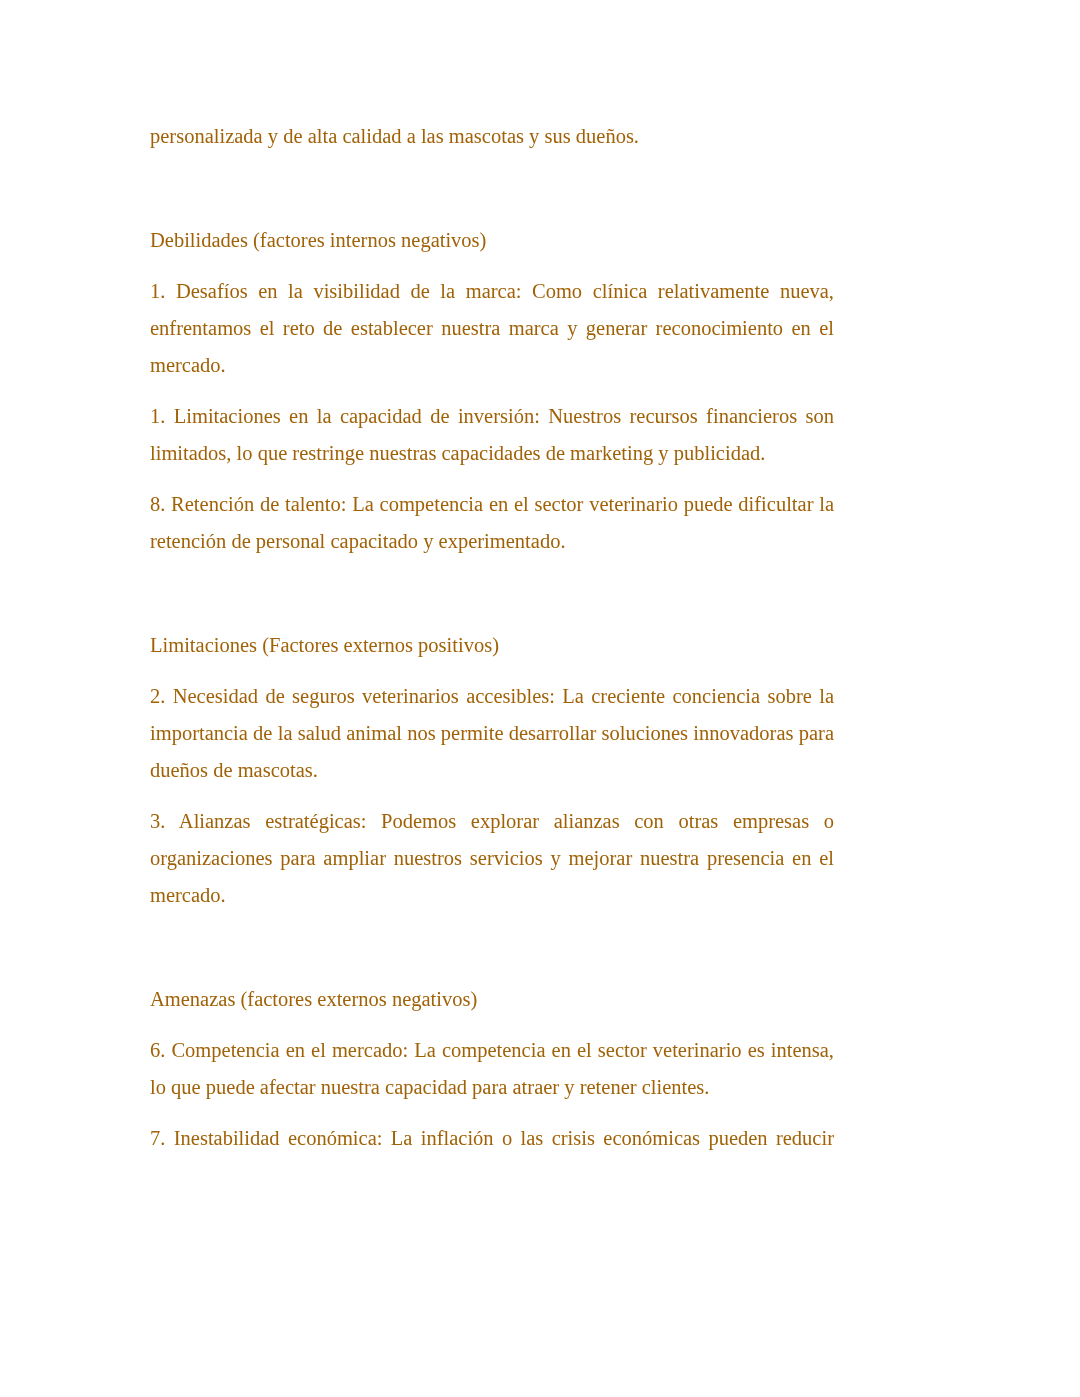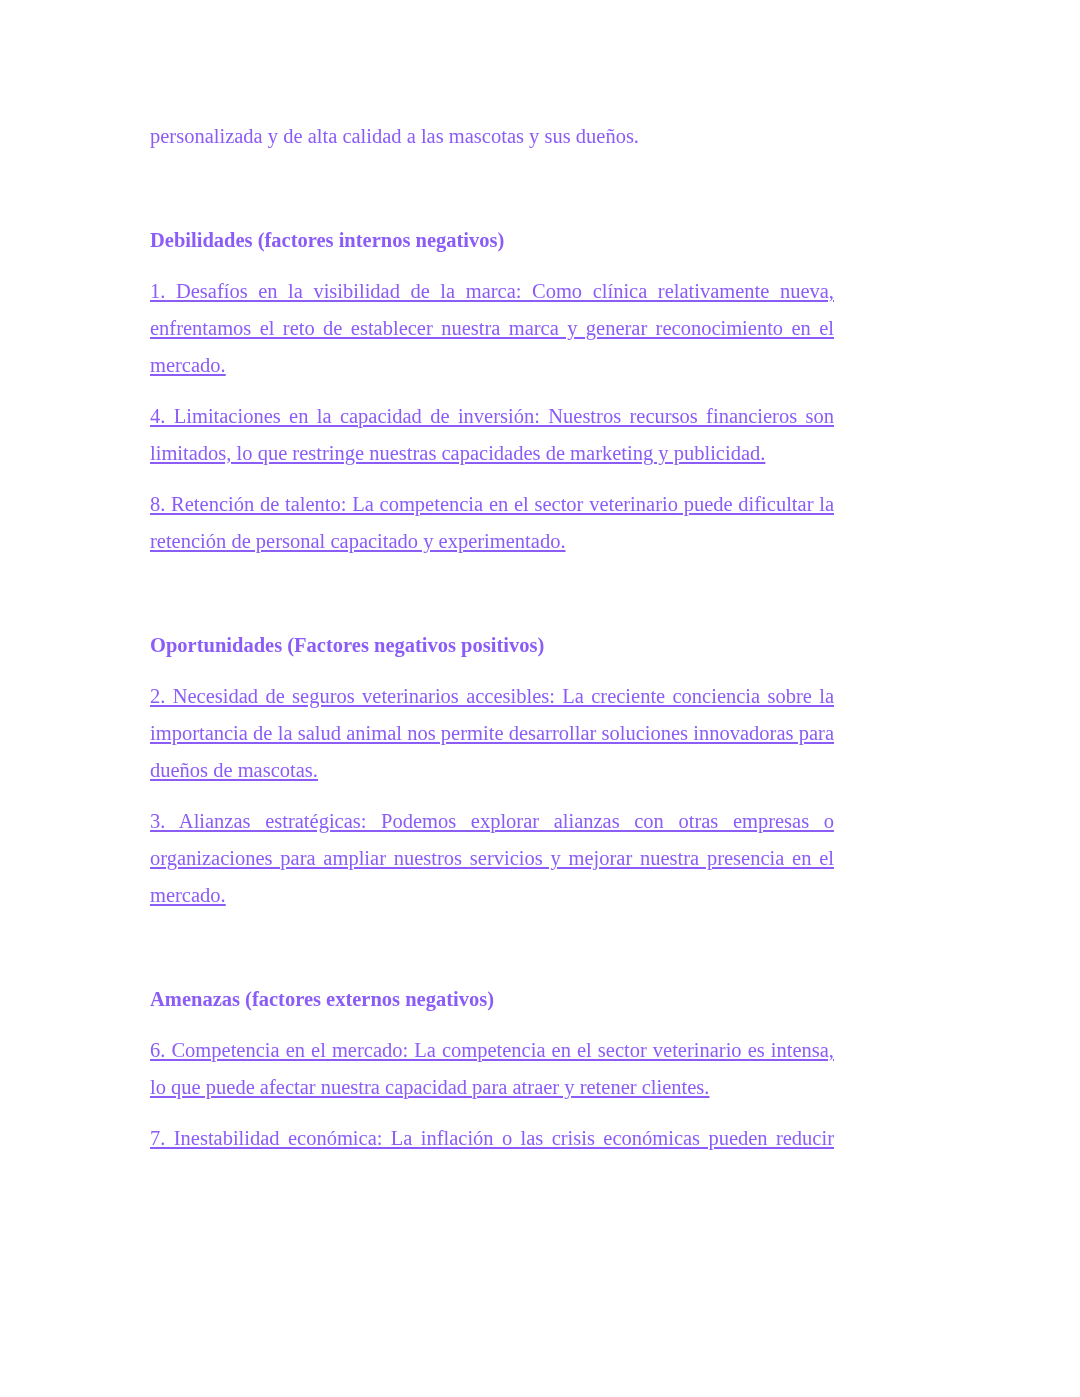--- a/index.html
+++ b/index.html
@@ -1,44 +1,44 @@
 <!DOCTYPE html>
 <html><head>
   <meta charset="utf-8">
   <style>
     html, body { margin: 0; padding: 0; background: #ffffff; }
     body { width: 1080px; height: 1397px; position: relative; overflow: hidden; }
     .page {
       position: absolute; left: 150px; top: 118px; width: 684px;
       font-family: "Liberation Serif", "DejaVu Serif", serif;
-      font-size: 20.5px; color: #8b5cf6; line-height: 37px;
+      font-size: 20.5px; color: #a16207; line-height: 37px;
     }
     p { margin: 0; text-align: justify; }
     .intro { margin-bottom: 67px; }
-    h2 { font-size: 20.5px; font-weight: bold; margin: 0 0 14px 0; line-height: 37px; }
-    .item { margin-bottom: 14px; text-decoration: underline; }
+    h2 { font-size: 20.5px; font-weight: normal; margin: 0 0 14px 0; line-height: 37px; }
+    .item { margin-bottom: 14px; }
     .section { margin-bottom: 67px; }
     .section.last { margin-bottom: 8px; }
     .item.cut { text-align-last: justify; }
   </style>
 </head>
 <body>
 
 <div class="page">
   <p class="intro">personalizada y de alta calidad a las mascotas y sus dueños.</p>
 
   <div class="section">
     <h2>Debilidades (factores internos negativos)</h2>
     <p class="item">1. Desafíos en la visibilidad de la marca: Como clínica relativamente nueva, enfrentamos el reto de establecer nuestra marca y generar reconocimiento en el mercado.</p>
-    <p class="item">4. Limitaciones en la capacidad de inversión: Nuestros recursos financieros son limitados, lo que restringe nuestras capacidades de marketing y publicidad.</p>
+    <p class="item">1. Limitaciones en la capacidad de inversión: Nuestros recursos financieros son limitados, lo que restringe nuestras capacidades de marketing y publicidad.</p>
     <p class="item">8. Retención de talento: La competencia en el sector veterinario puede dificultar la retención de personal capacitado y experimentado.</p>
   </div>
 
   <div class="section">
-    <h2>Oportunidades (Factores negativos positivos)</h2>
+    <h2>Limitaciones (Factores externos positivos)</h2>
     <p class="item">2. Necesidad de seguros veterinarios accesibles: La creciente conciencia sobre la importancia de la salud animal nos permite desarrollar soluciones innovadoras para dueños de mascotas.</p>
     <p class="item">3. Alianzas estratégicas: Podemos explorar alianzas con otras empresas o organizaciones para ampliar nuestros servicios y mejorar nuestra presencia en el mercado.</p>
   </div>
 
   <div class="section last">
     <h2>Amenazas (factores externos negativos)</h2>
     <p class="item">6. Competencia en el mercado: La competencia en el sector veterinario es intensa, lo que puede afectar nuestra capacidad para atraer y retener clientes.</p>
     <p class="item cut">7. Inestabilidad económica: La inflación o las crisis económicas pueden reducir</p>
   </div>
 </div>

